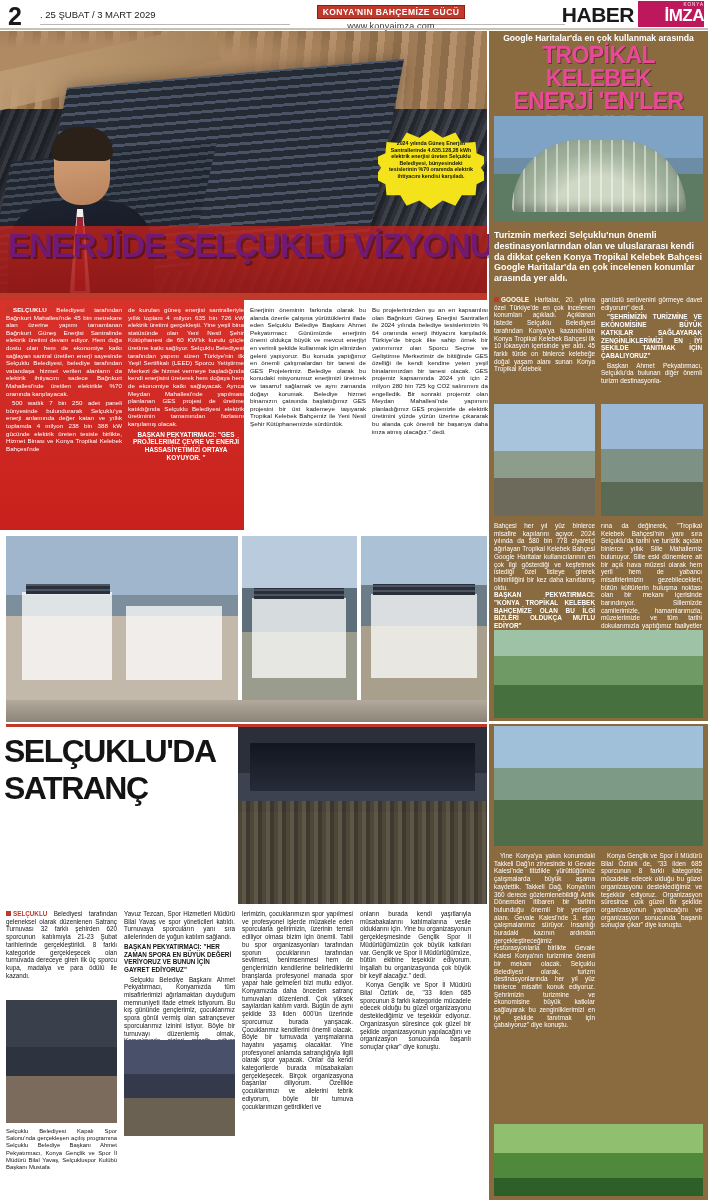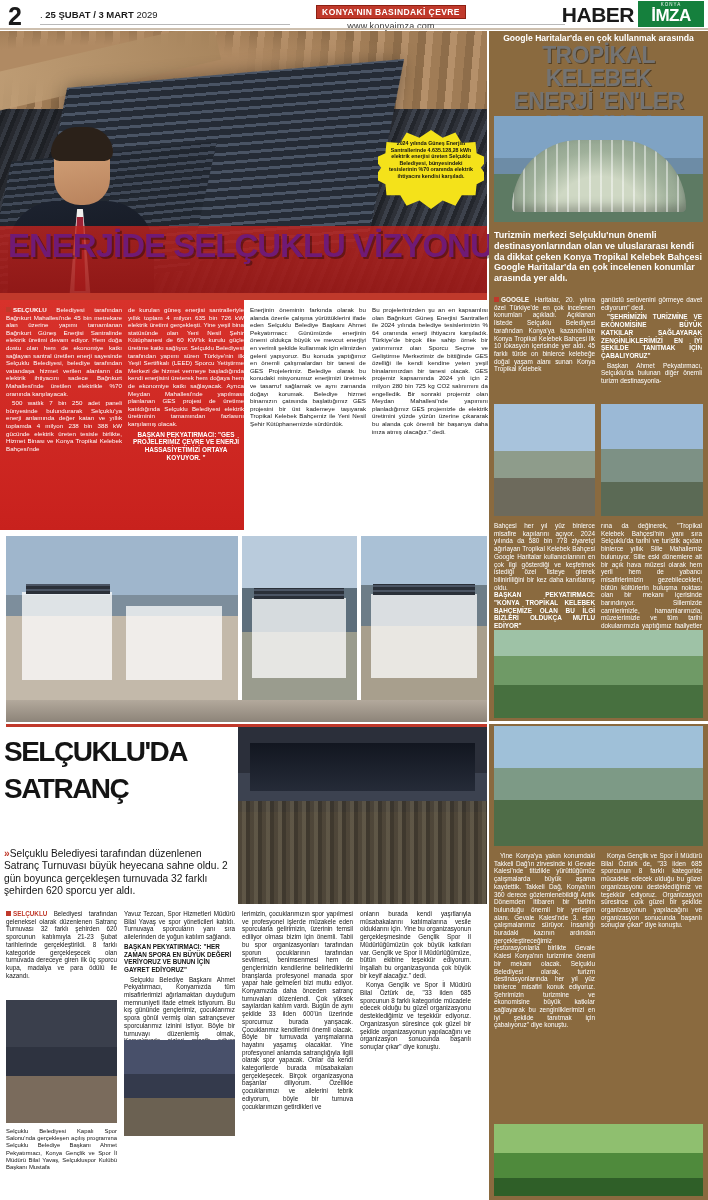--- a/index.html
+++ b/index.html
@@ -15,38 +15,38 @@
   .masthead { position: absolute; left: 0; top: 0; width: 708px; height: 30px; background: #fff; }
   .mh-pageno {
     position: absolute; left: 8px; top: 2px;
     font-size: 25px; font-weight: bold; color: #1a1a1a;
     font-family: "Liberation Sans", sans-serif; letter-spacing: -1px;
   }
   .mh-date {
     position: absolute; left: 40px; top: 9px;
     font-size: 9.5px; color: #1a1a1a; white-space: nowrap;
   }
-  .mh-date b { font-weight: bold; margin-top: 16px; }
+  .mh-date b { font-weight: normal; margin-top: 16px; }
   .mh-date .yr { font-weight: normal; }
   .mh-rule-l { position: absolute; left: 40px; top: 24px; width: 250px; height: 1px; background: #b9b9b9; }
   .mh-rule-r { position: absolute; left: 420px; top: 24px; width: 145px; height: 1px; background: #b9b9b9; }
   .mh-center { position: absolute; left: 296px; top: 1px; width: 190px; text-align: center; }
   .mh-slogan {
     display: inline-block; background: #c0392b; color: #fff;
     font-size: 8.5px; font-weight: bold; letter-spacing: .4px;
     padding: 1px 5px; border: 1px solid #8c1f12;
   }
   .mh-url { font-size: 9px; color: #3a3a3a; margin-top: 2px; letter-spacing: .2px; }
   .mh-haber {
     position: absolute; right: 74px; top: 3px;
     font-size: 21px; font-weight: bold; color: #1a1a1a; letter-spacing: -.5px;
   }
   .mh-imza {
     position: absolute; right: 4px; top: 1px; width: 66px; height: 26px;
-    background: #15803d; color: #fff; text-align: center;
+    background: #be185d; color: #fff; text-align: right;
   }
   .mh-imza .kon { font-size: 4.5px; letter-spacing: 1px; margin-top: 1px; opacity:.95;}
   .mh-imza .nm { font-size: 17px; font-weight: bold; line-height: 17px; letter-spacing: -.5px; }
   .mh-topline { position: absolute; left: 0; top: 28px; width: 708px; height: 2px; background: #cdbfae; }
 
   
   .lead-photo {
     position: absolute; left: 0; top: 31px; width: 487px; height: 262px;
     background:
       linear-gradient(118deg, rgba(0,0,0,.20), rgba(0,0,0,0) 55%),
@@ -181,21 +181,21 @@
   .rightcol {
     position: absolute; left: 489px; top: 31px; width: 219px; height: 690px;
     background: #8a6a3f;
   }
   .rc-kicker {
     position: absolute; left: 494px; top: 33px; width: 209px;
     font-size: 8.6px; color: #fff; text-align: center; font-weight: bold;
   }
   .rc-hl {
     position: absolute; left: 491px; top: 44px; width: 215px;
-    font-size: 23px; font-weight: bold; color: #737373; line-height: 23px;
+    font-size: 23px; font-weight: bold; color: #ec4899; line-height: 23px;
     letter-spacing: -.6px; text-align: center;
     text-shadow: 1px 1px 0 rgba(0,0,0,.4);
   }
   .rc-photo1 {
     position: absolute; left: 494px; top: 116px; width: 209px; height: 106px;
     background:
       linear-gradient(180deg,#7fa3c4 0 40%, #6d8ca6 40% 55%, #5d7a63 55% 100%);
     overflow:hidden;
   }
   .rc-photo1 .dome {
@@ -251,21 +251,21 @@
   }
 
   
   .chess-photo-top {
     position: absolute; left: 6px; top: 700px; width: 481px; height: 22px;
     background: linear-gradient(180deg,#b3a99c,#8d8479);
   }
   .chess-rule { position:absolute; left:6px; top:724px; width:481px; height:3px; background:#c0392b; }
   .ch-hl {
     position: absolute; left: 4px; top: 733px; width: 250px;
-    font-size: 28px; font-weight: bold; color: #141414; line-height: 37px;
+    font-size: 32px; font-weight: bold; color: #141414; line-height: 37px;
     letter-spacing: -1.5px;
   }
   .ch-kicker {
     position: absolute; left: 4px; top: 848px; width: 232px;
     font-size: 10.2px; line-height: 12.4px; color: #141414;
   }
   .ch-kicker .gg { color: #c0392b; font-weight: bold; }
   .ch-photo-r {
     position: absolute; left: 238px; top: 727px; width: 249px; height: 177px;
     background: linear-gradient(180deg,#2b2f3a 0 26%, #3c4250 26% 48%, #6d6352 48% 100%); overflow:hidden;
@@ -308,21 +308,21 @@
 <body>
 
 <div class="page">
 
   <div class="masthead">
     <div class="mh-pageno">2</div>
     <div class="mh-date">.&nbsp;<b>25 ŞUBAT / 3 MART</b> <span class="yr">2029</span></div>
     <div class="mh-rule-l"></div>
     <div class="mh-rule-r"></div>
     <div class="mh-center">
-      <div class="mh-slogan">KONYA'NIN BASINDAKİ ÇEVRE</div>
+      <div class="mh-slogan">KONYA'NIN BAHÇEMİZE GÜCÜ</div>
       <div class="mh-url">www.konyaimza.com</div>
     </div>
     <div class="mh-haber">HABER</div>
     <div class="mh-imza">
       <div class="kon">KONYA</div>
       <div class="nm">İMZA</div>
     </div>
   </div>
   <div class="mh-topline"></div>
 
@@ -429,23 +429,20 @@
     <p class="noind">Konya Gençlik ve Spor İl Müdürü Bilal Öztürk de, "33 ilden 685 sporcunun 8 farklı kategoride mücadele edecek olduğu bu güzel organizasyonu desteklediğimiz ve teşekkür ediyoruz. Organizasyon süresince çok güzel bir şekilde organizasyonun yapılacağını ve organizasyon sonucunda başarılı sonuçlar çıkar" diye konuştu.</p>
   </div>
   <div class="rlow-photo2"></div>
 
   <div class="chess-photo-top"></div>
   <div class="chess-rule"></div>
   <div class="ch-hl">
     <div>SELÇUKLU'DA</div>
     <div>SATRANÇ</div>
   </div>
-  <div class="ch-kicker">
-    <span class="gg">»</span><span>Selçuklu Belediyesi tarafından düzenlenen Satranç Turnuvası büyük heyecana sahne oldu. 2 gün boyunca gerçekleşen turnuvada 32 farklı şehirden 620 sporcu yer aldı.</span>
-  </div>
   <div class="ch-photo-r">
     <div class="stage"></div>
     <div class="crowd"></div>
   </div>
 
   <div class="ch-col cc1">
     <p class="noind"><span class="ch-lead-sq"></span><span class="ch-lead">SELÇUKLU</span> <span>Belediyesi tarafından geleneksel olarak düzenlenen Satranç Turnuvası 32 farklı şehirden 620 sporcunun katılımıyla 21-23 Şubat tarihlerinde gerçekleştirildi. 8 farklı kategoride gerçekleşecek olan turnuvada dereceye giren ilk üç sporcu kupa, madalya ve para ödülü ile kazandı.</span></p>
   </div>
   <div class="ch-col cc2">
     <p class="noind">Yavuz Tezcan, Spor Hizmetleri Müdürü Bilal Yavaş ve spor yöneticileri katıldı. Turnuvaya sporcuların yanı sıra ailelerinden de yoğun katılım sağlandı.</p>

